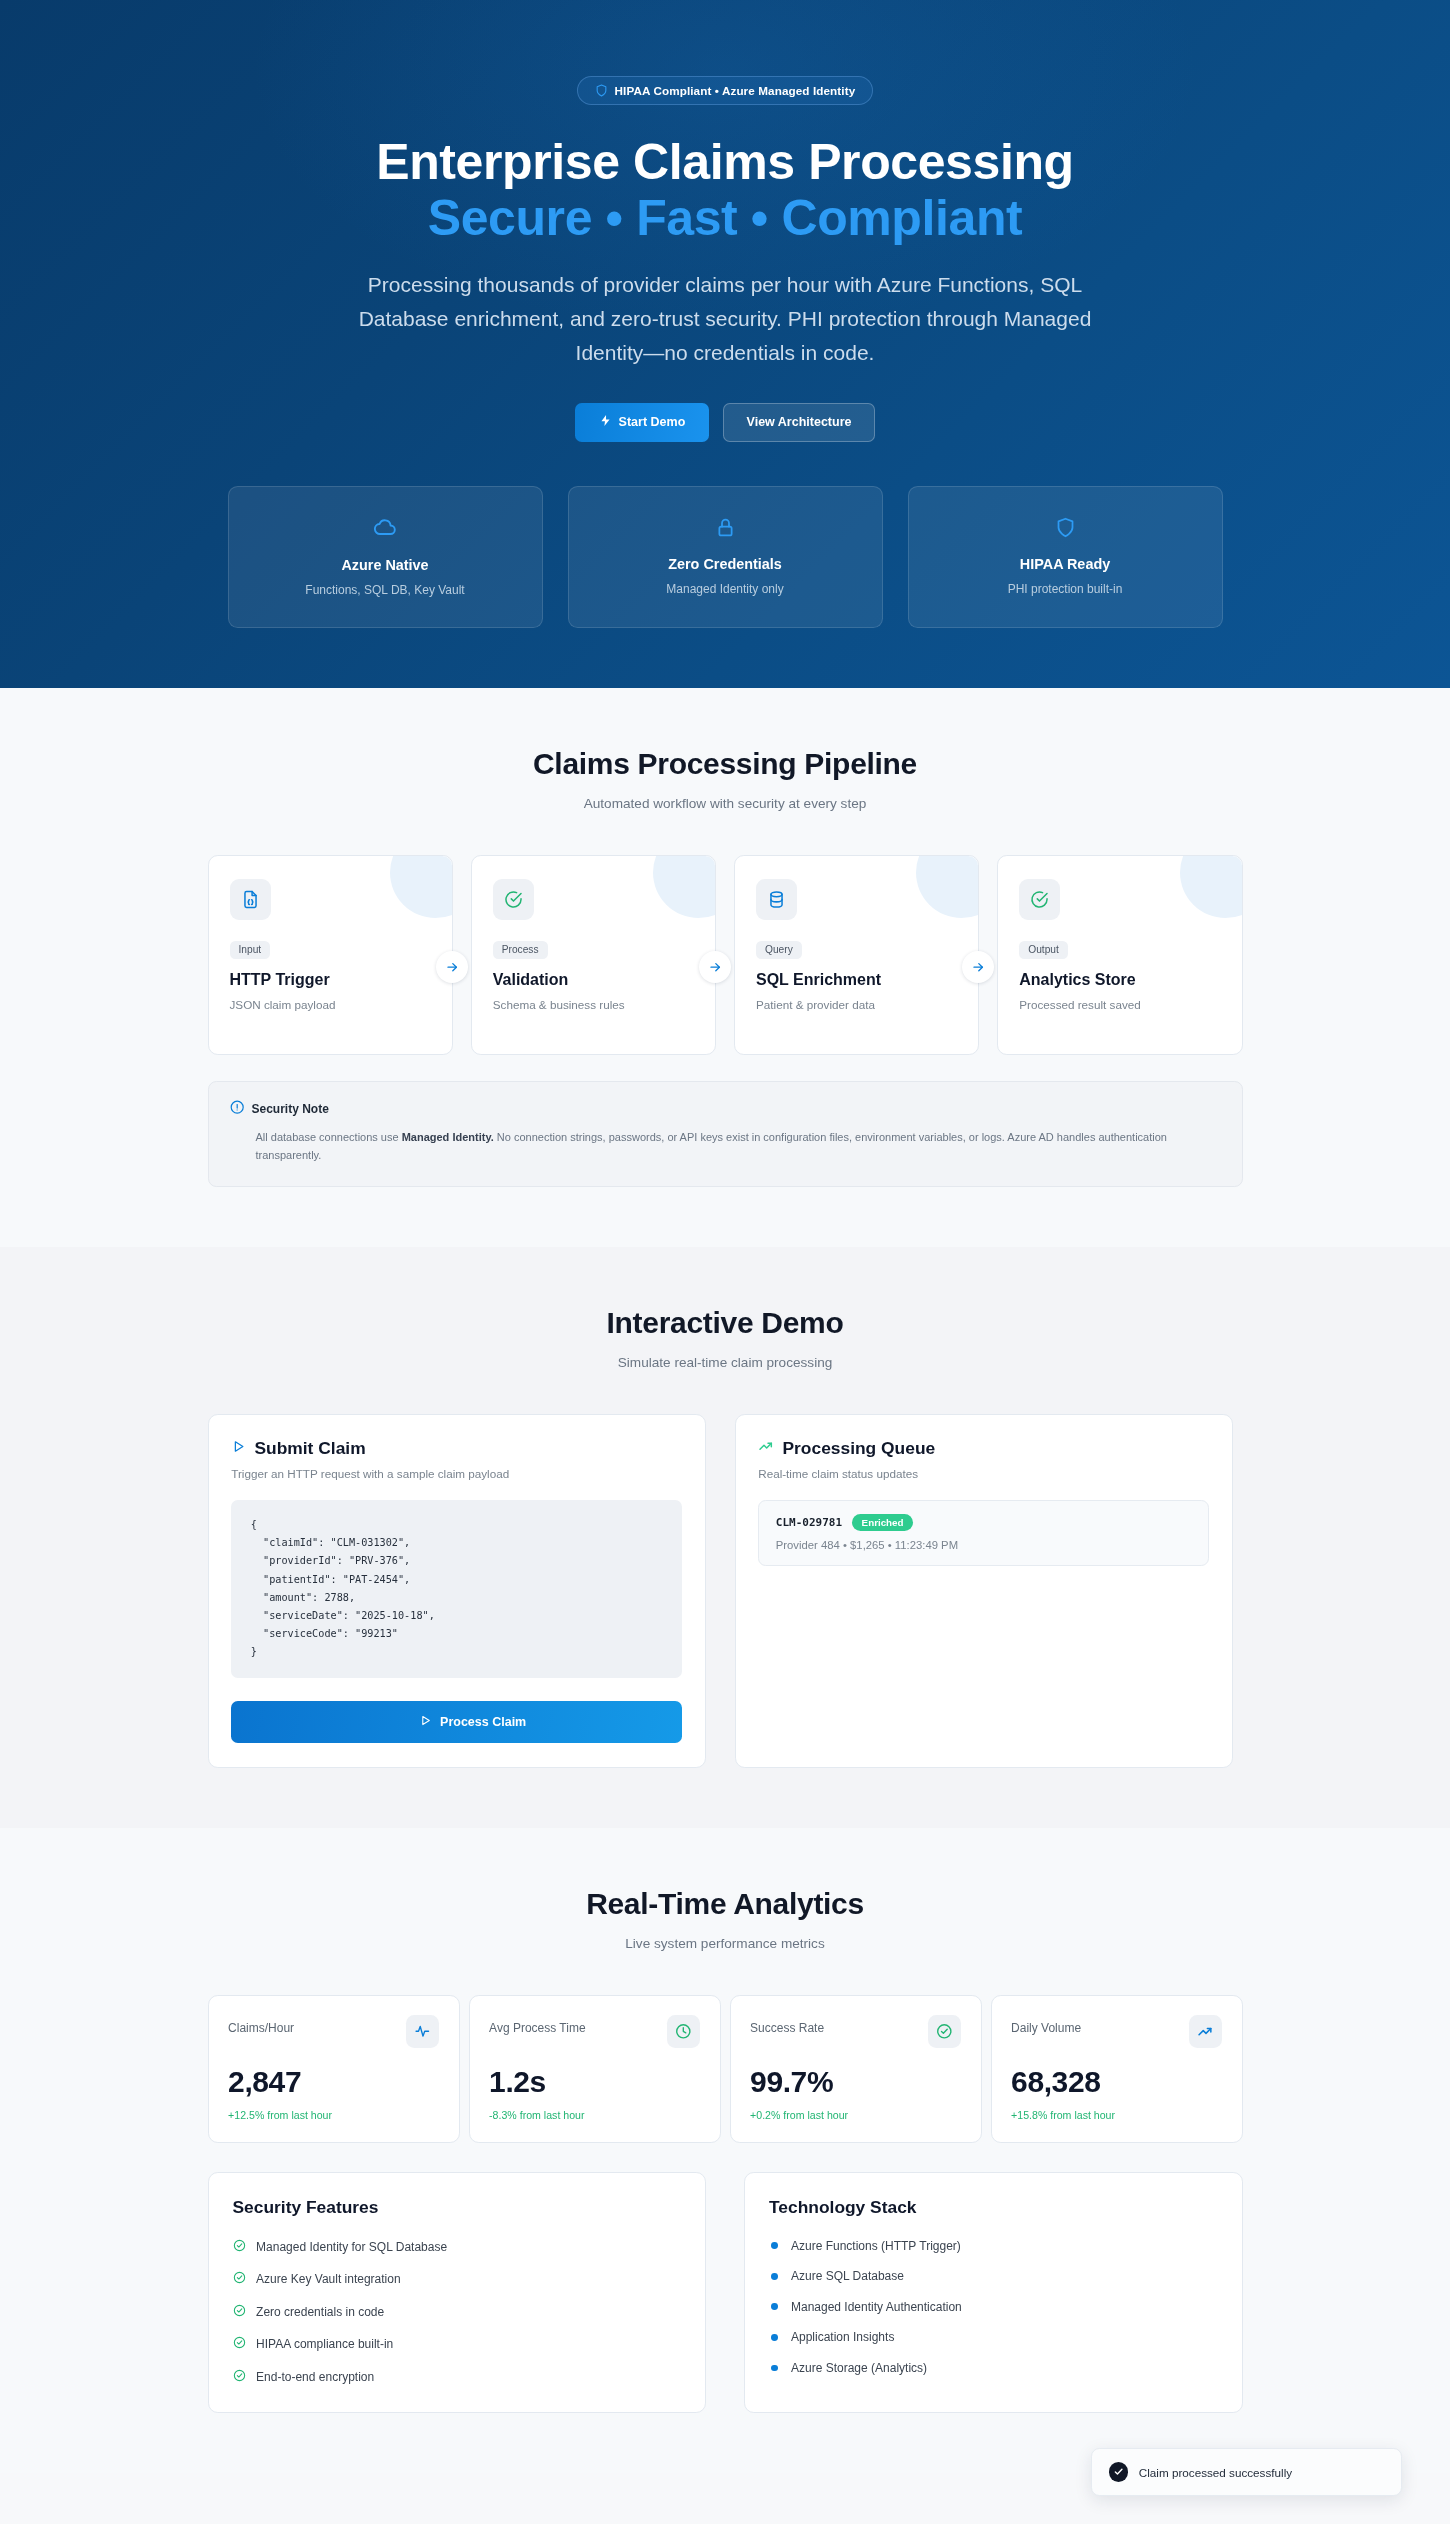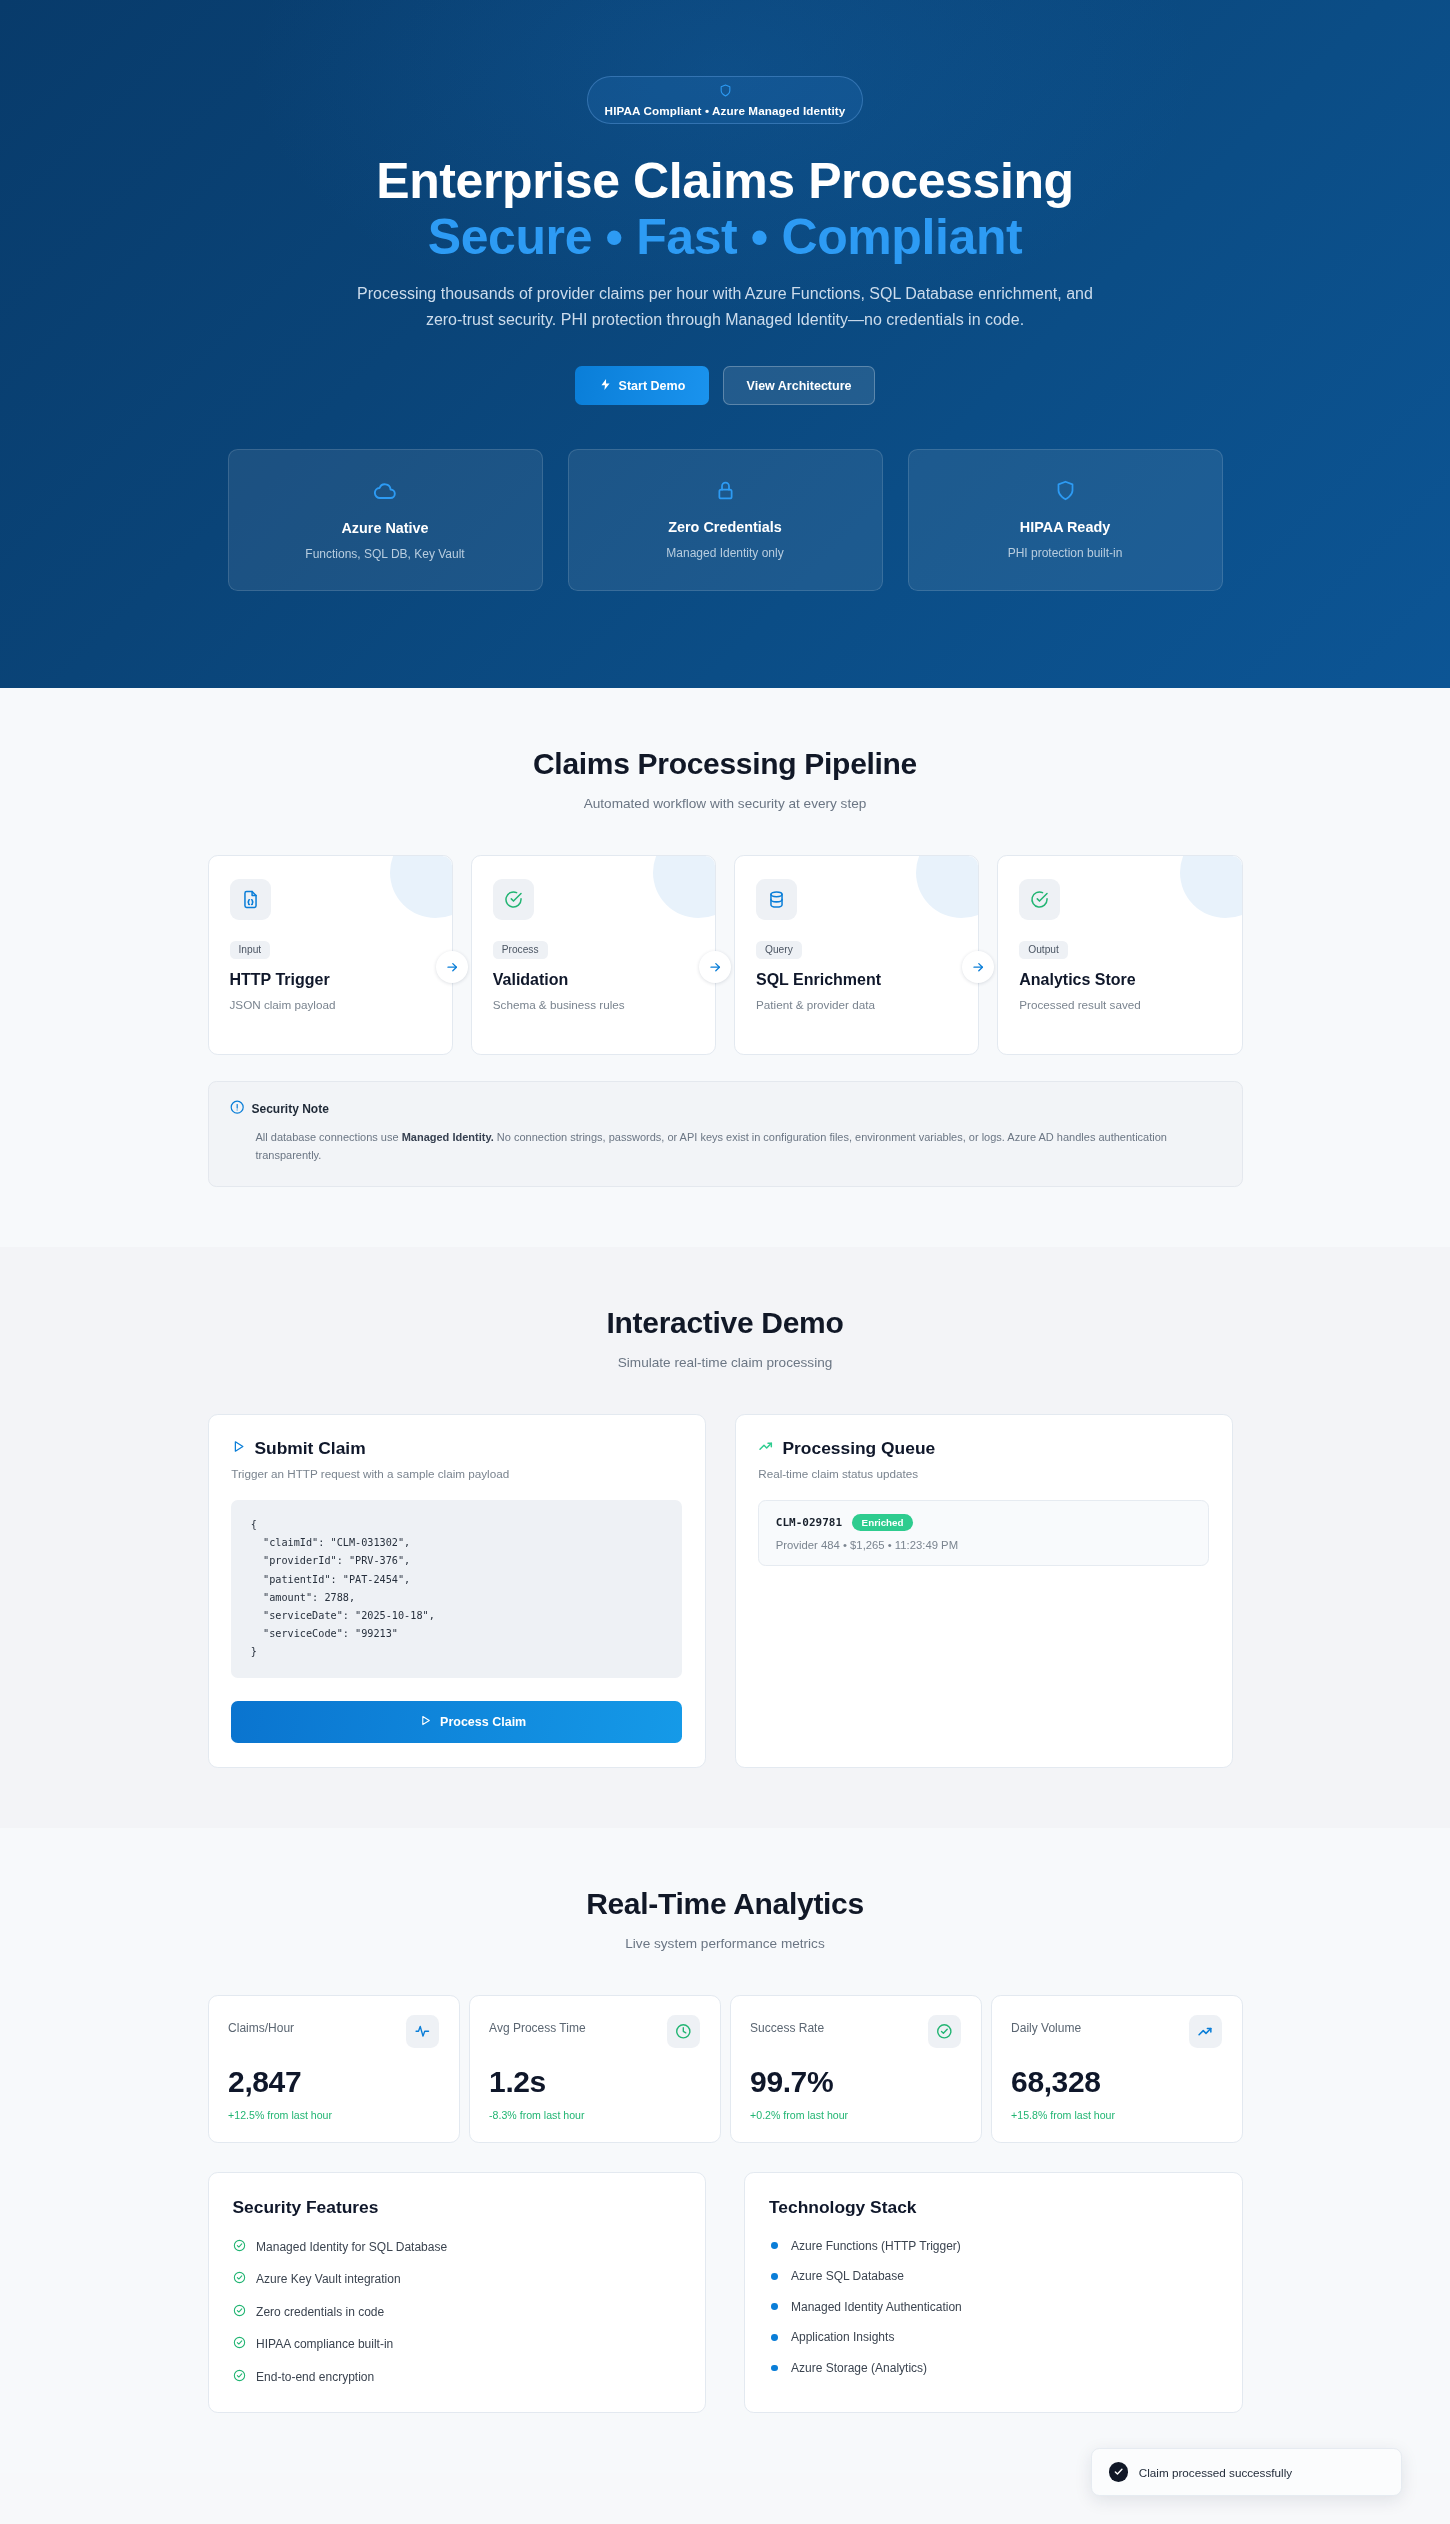--- a/index.html
+++ b/index.html
@@ -33,40 +33,39 @@
     margin-top: 76px;
     display: inline-flex; align-items: center; gap: 6.8px;
     padding: 6.8px 16.6px;
     border: 0.8px solid rgba(120,180,245,.32);
     background: rgba(35,110,185,.25);
     border-radius: 755px;
     color: #ffffff;
     font-size: 11.7px;
     font-weight: 600;
     letter-spacing: 0.1px;
-    flex-direction: column;
   }
   .badge svg { display:block; }
 
   .hero-title {
     margin-top: 29px;
     text-align: center;
     font-size: 50px;
     line-height: 1.12;
     font-weight: 700;
     color: #ffffff;
     letter-spacing: -0.4px;
   }
   .hero-title .line2 { color: #2d9bf4; display:block; }
 
   .hero-sub {
-    margin-top: 16px;
+    margin-top: 22px;
     width: 740px;
     text-align: center;
-    font-size: 16px;
+    font-size: 21px;
     line-height: 1.62;
     color: #ccdcec;
   }
 
   .hero-btns { margin-top: 33px; display: flex; gap: 13.6px; }
   .btn {
     display:inline-flex; align-items:center; justify-content:center; gap:6.8px;
     border-radius: 6.8px;
     font-size: 12.5px; font-weight: 600;
     cursor: pointer;

